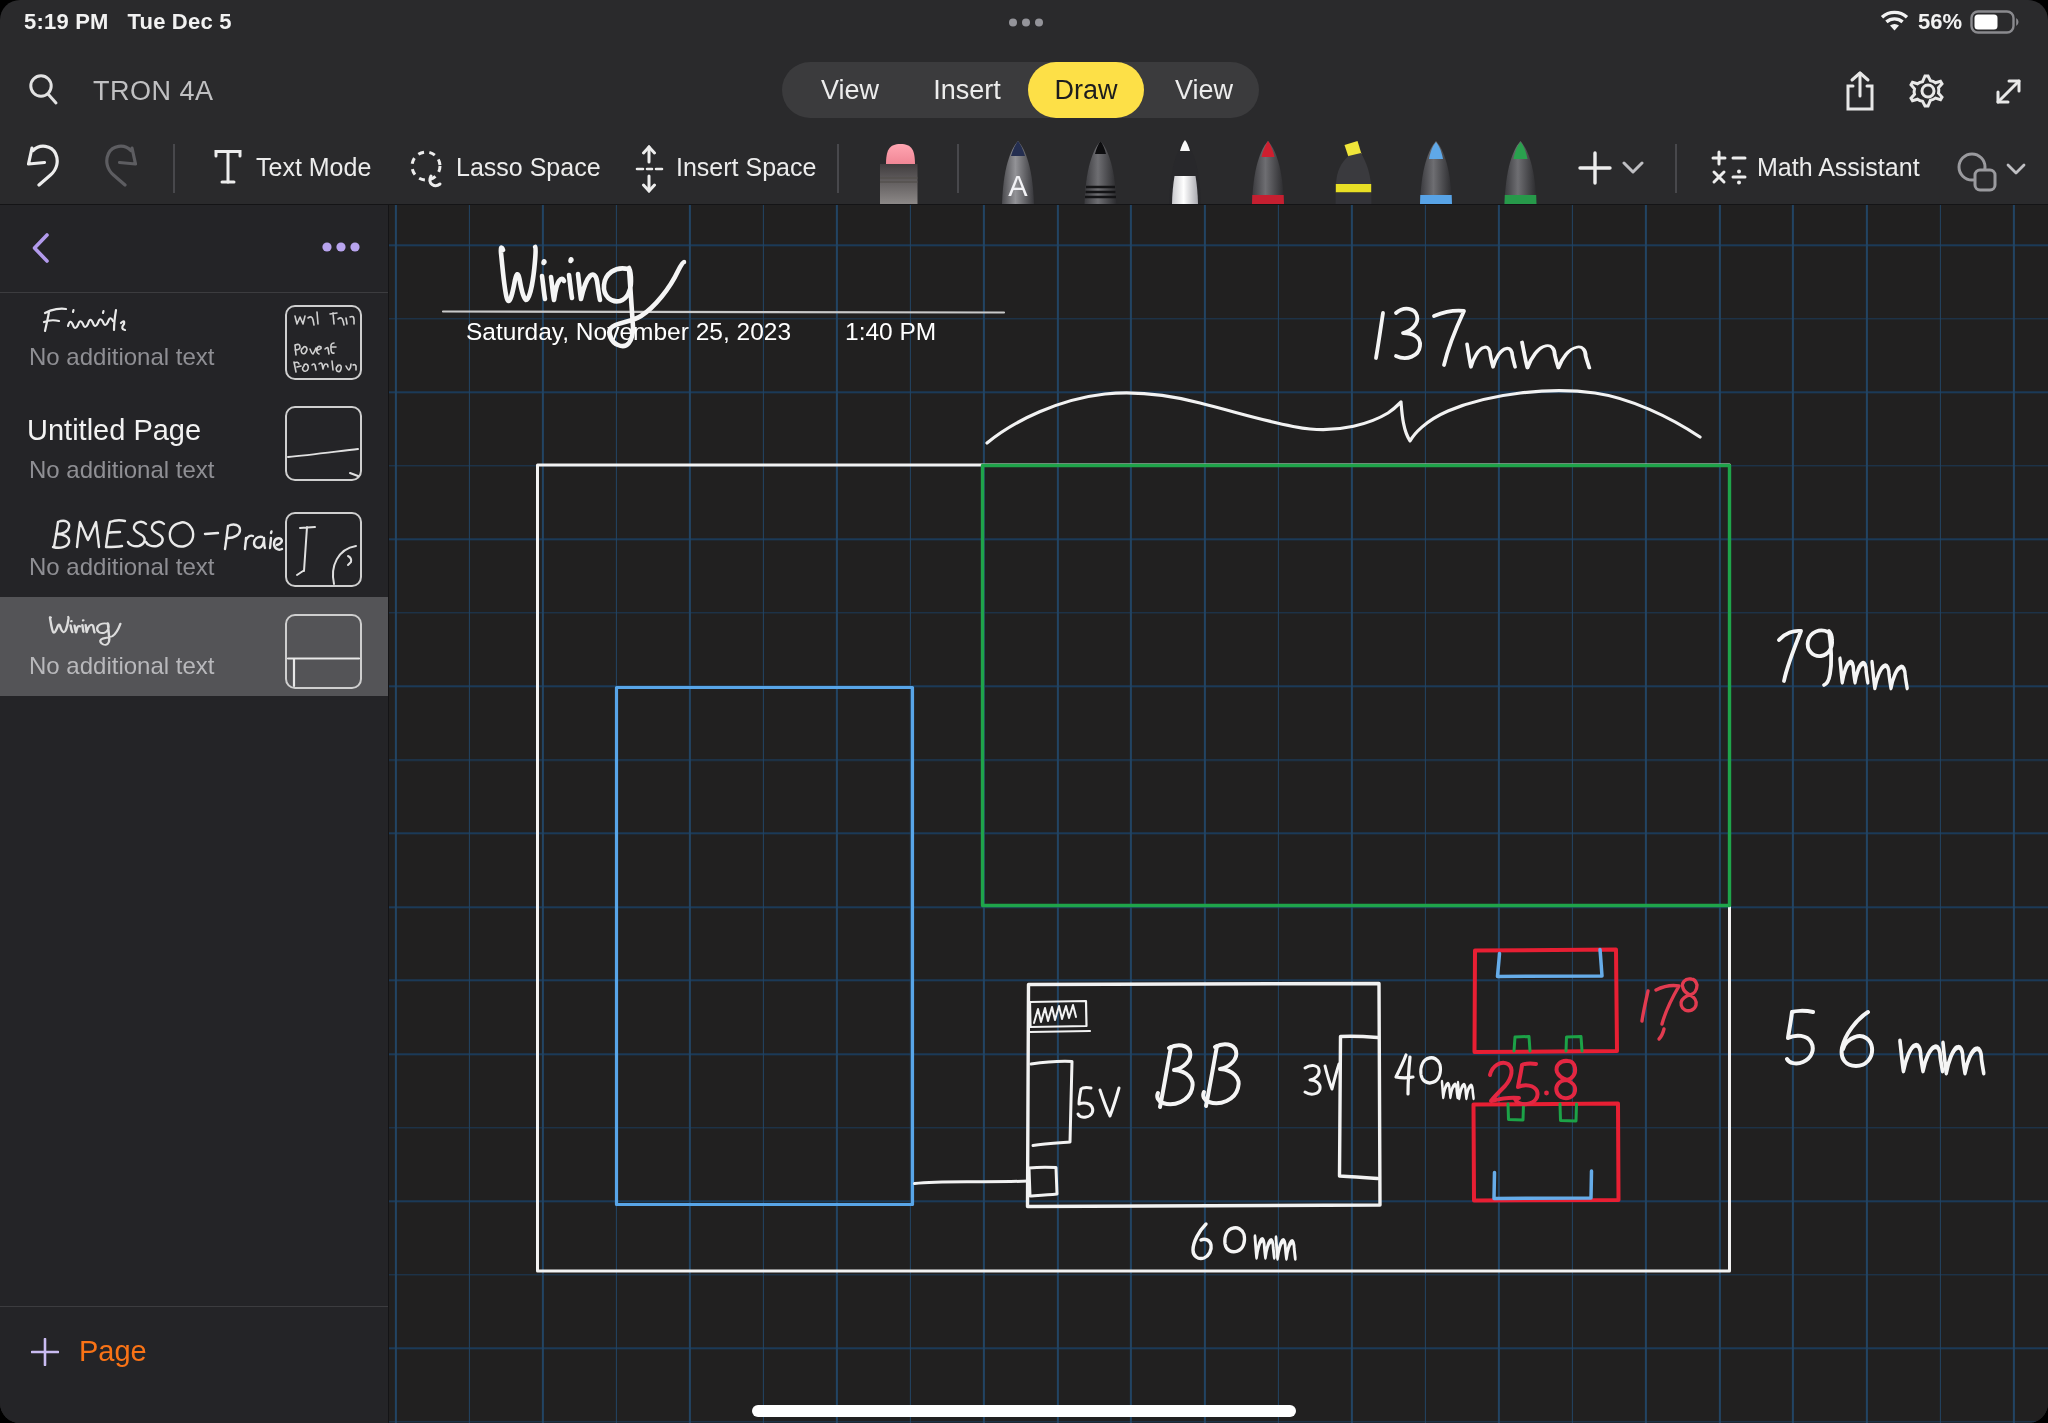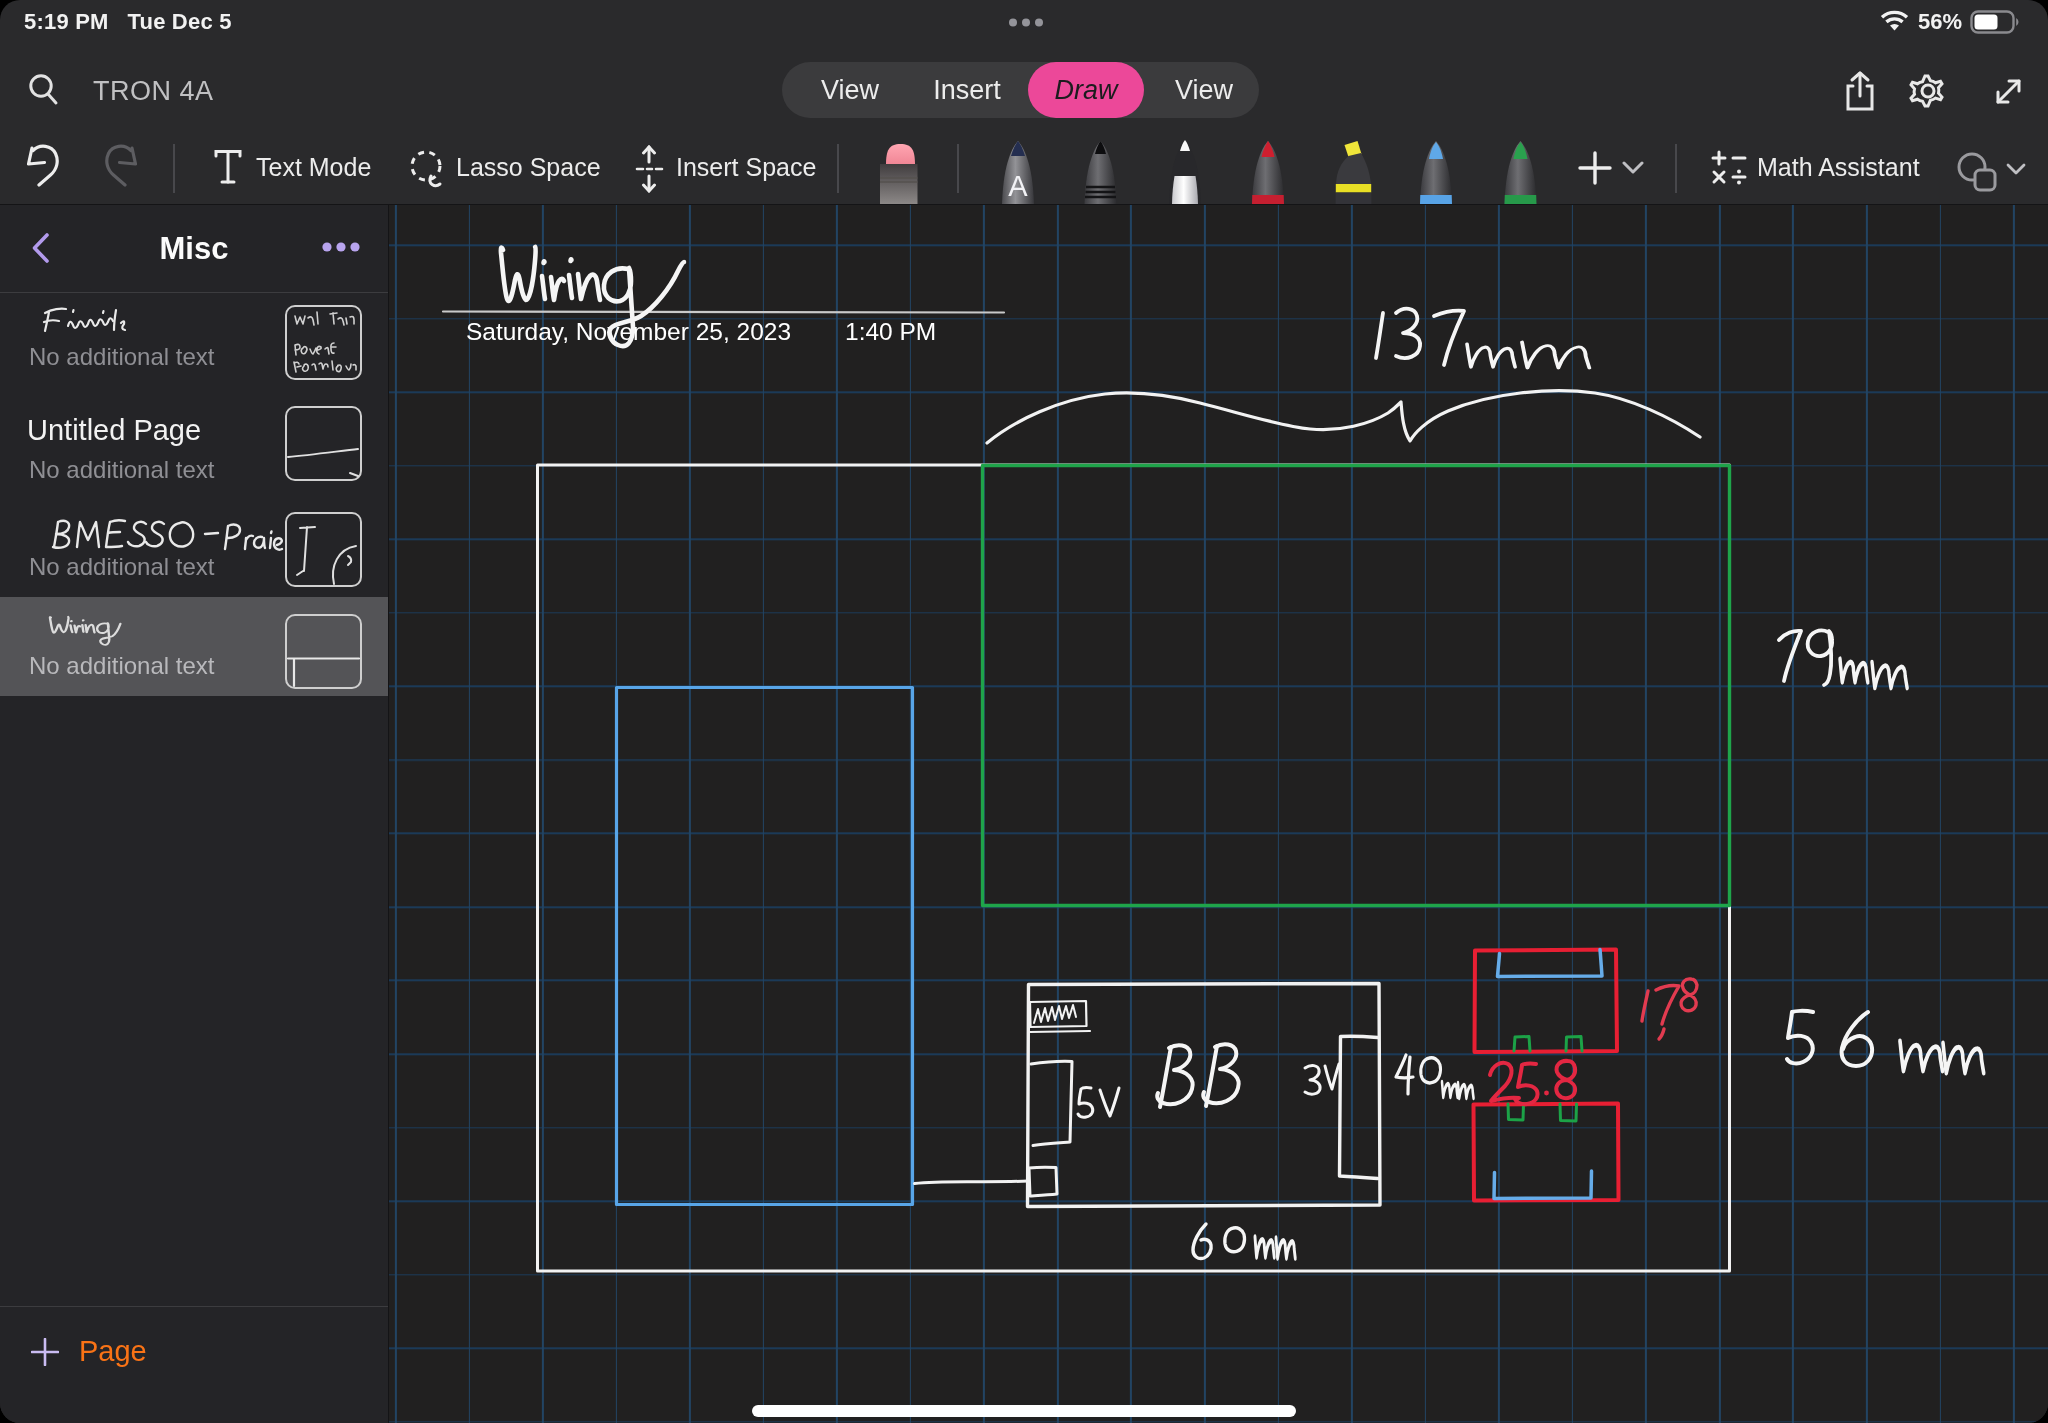--- a/index.html
+++ b/index.html
@@ -10,21 +10,21 @@
   .abs{position:absolute;}
 
   
   .st-time{left:24px;top:9px;font-size:22px;font-weight:700;color:#f2f2f2;letter-spacing:.2px;}
   .st-right{right:28px;top:9px;font-size:22px;font-weight:700;color:#f2f2f2;display:flex;align-items:center;gap:8px;}
 
   
   .tron{left:85px;top:76px;font-size:27px;color:#c0c0c2;letter-spacing:.5px;margin-left:8px;}
   .tabs{left:782px;top:62px;width:477px;height:56px;background:#3b3b3d;border-radius:28px;}
   .tab{position:absolute;font-size:27px;color:#ececec;top:0;height:56px;display:flex;align-items:center;justify-content:center;}
-  .tab.sel{background:#ec4899;border-radius:28px;color:#1c1c1e;font-weight:500;font-style:italic;}
+  .tab.sel{background:#fde047;border-radius:28px;color:#1c1c1e;font-weight:500;}
 
   
   .tool-label{font-size:25px;color:#ececec;}
   .sep{width:2px;background:#48484c;}
 
   
   .sidebar{left:0;top:205px;width:388px;height:1218px;background:#242427;}
   .sb-title{font-size:31px;font-weight:600;color:#fbfbfb;}
   .sb-sub{font-size:24px;color:#8f8f94;}
   .sb-typed{font-size:29px;color:#f2f2f2;}
@@ -278,21 +278,20 @@
   </div>
 
   <div class="abs" style="left:0;top:204px;width:2048px;height:1.5px;background:#141416;"></div>
   <div class="abs" style="left:388px;top:205px;width:1.5px;height:1218px;background:#141416;"></div>
 
   <div class="abs sidebar">
 
     <svg class="abs" style="left:31px;top:28px;" width="19" height="30" viewBox="0 0 19 30">
       <path d="M16 2 L3.5 15 L16 28" fill="none" stroke="#b29aec" stroke-width="3.6" stroke-linecap="round" stroke-linejoin="round"></path>
     </svg>
-    <div class="abs sb-title" style="left:0;top:26px;width:388px;text-align:center;">Misc</div>
     <svg class="abs" style="left:321px;top:36px;" width="40" height="12">
         <circle cx="6" cy="6" r="4.6" fill="#b8a4ee"></circle>
         <circle cx="20" cy="6" r="4.6" fill="#b8a4ee"></circle>
         <circle cx="34" cy="6" r="4.6" fill="#b8a4ee"></circle>
       </svg>
     <div class="abs" style="left:0;top:87px;width:388px;height:1px;background:#3c3c3f;"></div>
 
     <div class="abs selrow" style="left:0;top:392px;width:388px;height:99px;"></div>
 
     <div class="abs thumb" style="left:285px;top:100px;"></div>

